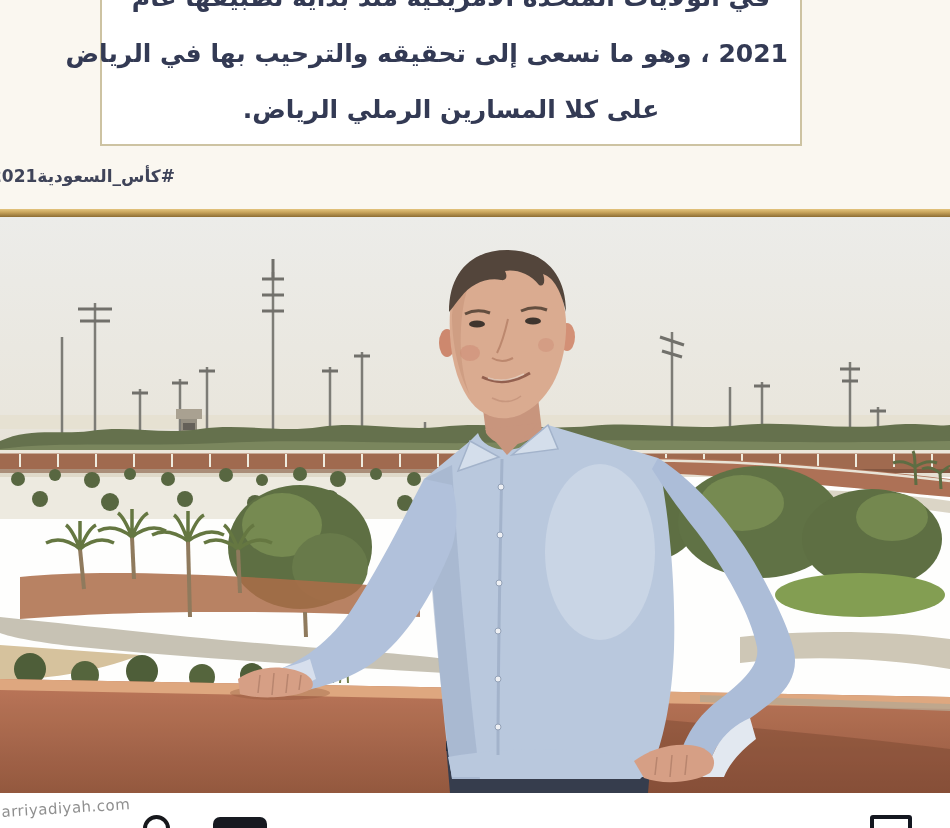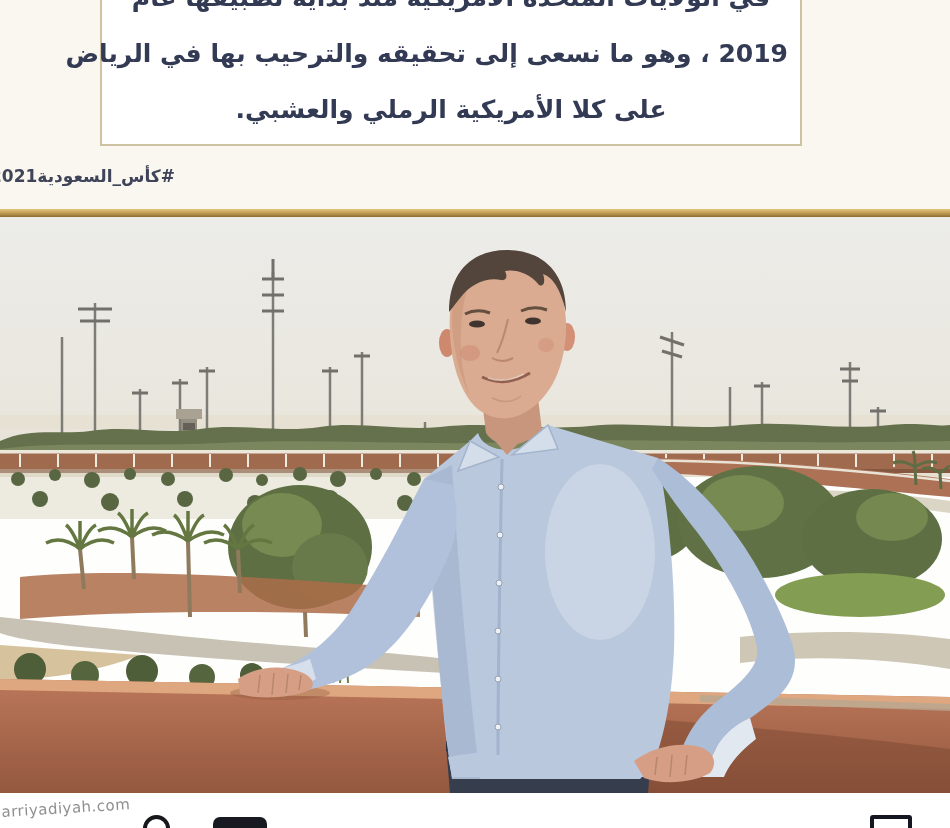--- a/index.html
+++ b/index.html
@@ -44,22 +44,22 @@
 </style>
 </head>
 <body>
 
 <div class="screen">
 
   <div class="top-bg"></div>
 
   <div class="quote-box">
     <span class="quote-line">في الولايات المتحدة الأمريكية منذ بداية تطبيقها عام</span>
-    <span class="quote-line">2019 ، وهو ما نسعى إلى تحقيقه والترحيب بها في الرياض</span>
-    <span class="quote-line">على كلا الأمريكية الرملي والعشبي.</span>
+    <span class="quote-line">2021 ، وهو ما نسعى إلى تحقيقه والترحيب بها في الرياض</span>
+    <span class="quote-line">على كلا المسارين الرملي الرياض.</span>
   </div>
 
   <div class="hashtag">#كأس_السعودية2021</div>
 
   <div class="gold-divider"></div>
 
   <svg class="photo" viewBox="0 0 950 576" xmlns="http://www.w3.org/2000/svg">
     <defs>
       <linearGradient id="sky" x1="0" y1="0" x2="0" y2="1">
         <stop offset="0" stop-color="#ececea"></stop>

